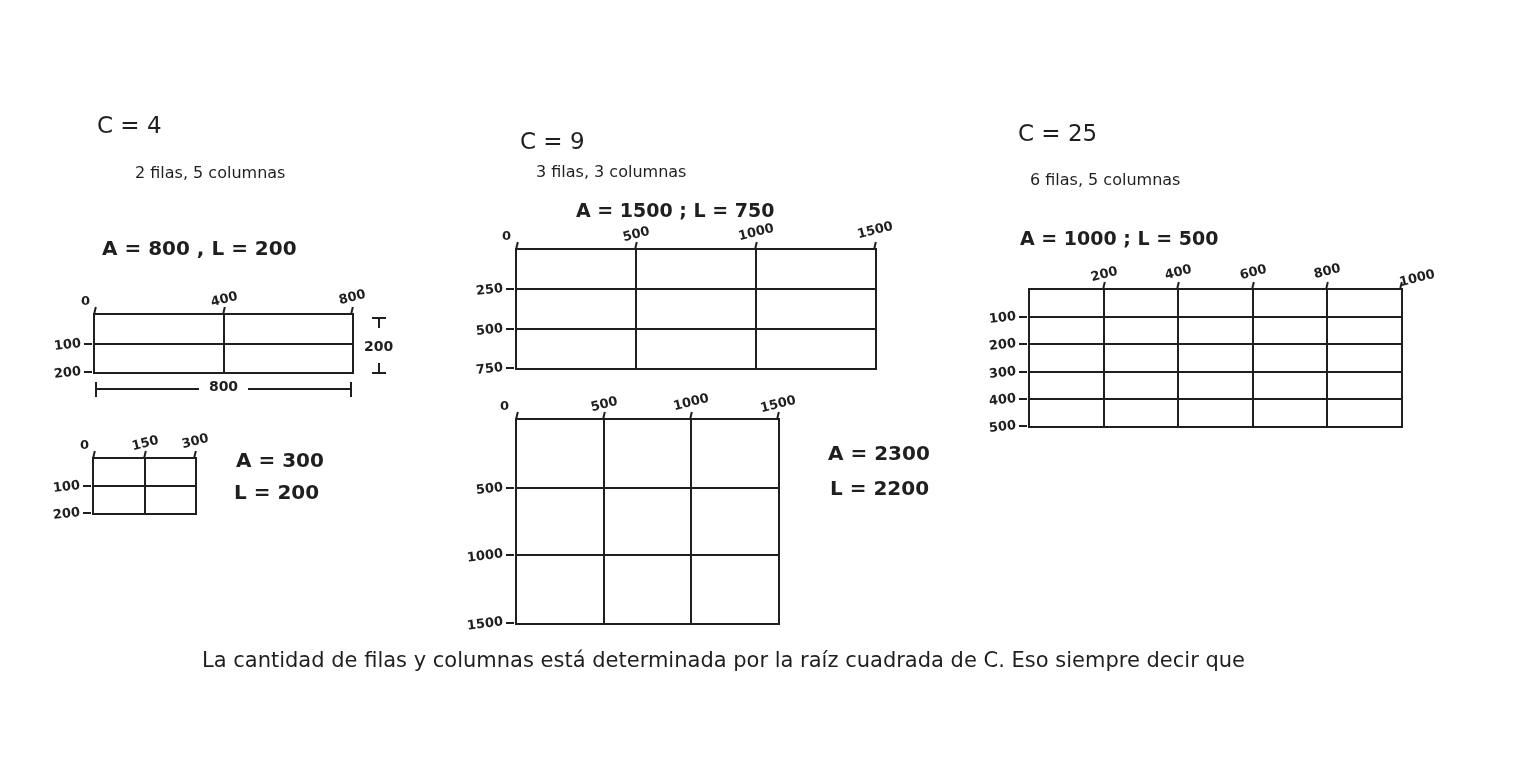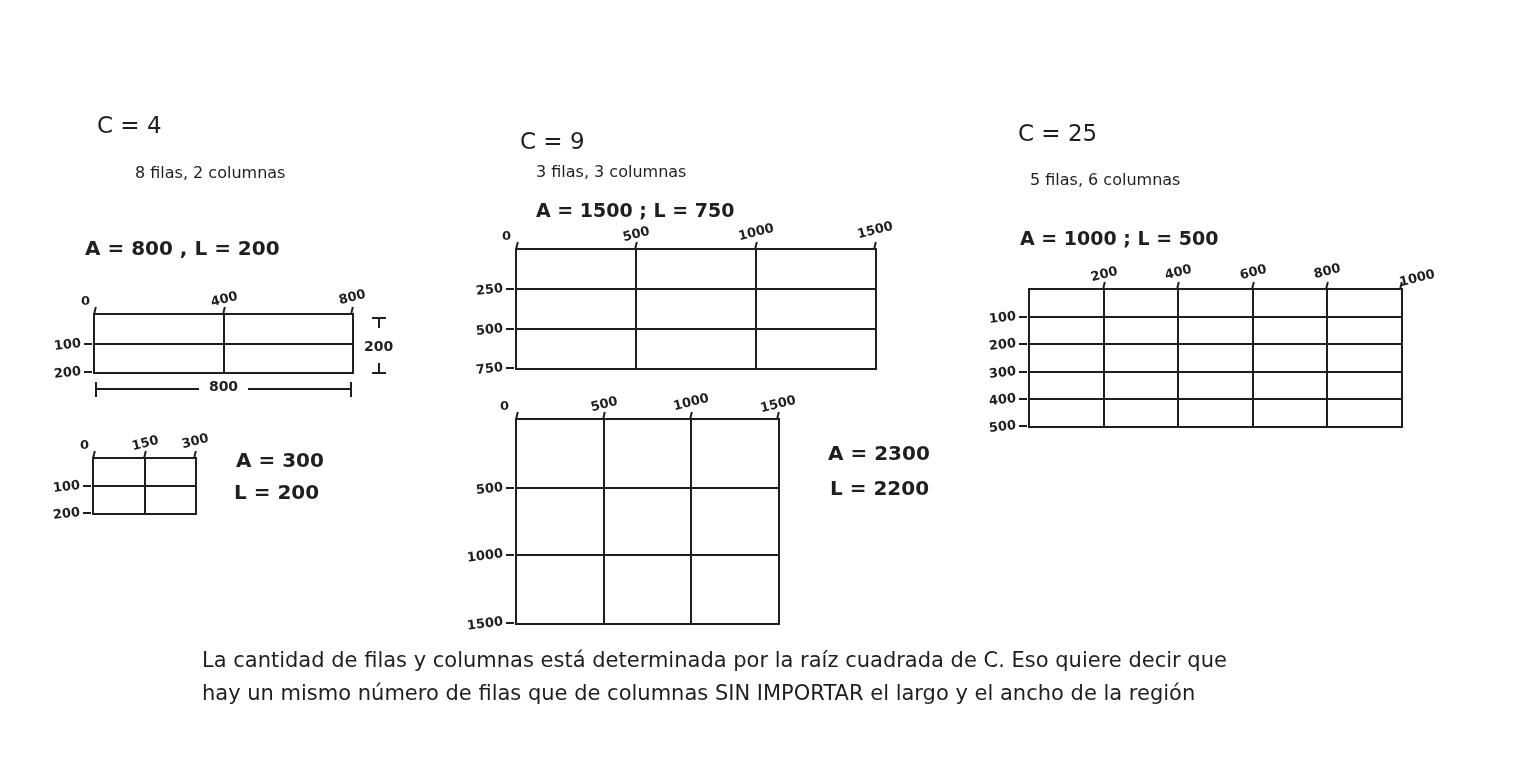--- a/index.html
+++ b/index.html
@@ -64,22 +64,22 @@
   .hbar { flex: 1; height: 2px; background: var(--ink); }
   .hdim .dimlabel { padding: 0 10px; margin-top: -7px; }
 </style>
 </head>
 <body>
 
 <div class="canvas">
 
 
   <div class="clabel" style="left:97px;top:112px">C = 4</div>
-  <div class="note" style="left:135px;top:163px">8 filas, 2 columnas</div>
-  <div class="params" style="left:85px;top:236px">A = 800 ,   L = 200</div>
+  <div class="note" style="left:135px;top:163px">2 filas, 5 columnas</div>
+  <div class="params" style="left:102px;top:236px">A = 800 ,   L = 200</div>
 
   <div class="grid" style="left:93px;top:313px;width:261px;height:61px">
     <div class="vline" style="left:50%"></div>
     <div class="hline" style="top:50%"></div>
     <div class="tup" style="left:0%"></div>
     <div class="tup" style="left:50%"></div>
     <div class="tup" style="left:100%"></div>
     <div class="tleft" style="top:50%"></div>
     <div class="tleft" style="top:100%"></div>
     <span class="xtick zero" style="left:-5px;top:-7px">0</span>
@@ -113,21 +113,21 @@
     <span class="xtick" style="left:50%;top:-9px">150</span>
     <span class="xtick" style="left:100%;top:-11px">300</span>
     <span class="ytick" style="top:50%">100</span>
     <span class="ytick" style="top:100%">200</span>
   </div>
   <div class="params" style="left:236px;top:448px">A = 300</div>
   <div class="params" style="left:234px;top:480px">L = 200</div>
 
   <div class="clabel" style="left:520px;top:128px">C = 9</div>
   <div class="note" style="left:536px;top:162px">3 filas, 3 columnas</div>
-  <div class="params small" style="left:536px;top:199px">A = 1500 ;  L = 750</div>
+  <div class="params small" style="left:576px;top:199px">A = 1500 ;  L = 750</div>
 
   <div class="grid" style="left:515px;top:248px;width:362px;height:122px">
     <div class="vline" style="left:33.333%"></div>
     <div class="vline" style="left:66.667%"></div>
     <div class="hline" style="top:33.333%"></div>
     <div class="hline" style="top:66.667%"></div>
     <div class="tup" style="left:0%"></div>
     <div class="tup" style="left:33.333%"></div>
     <div class="tup" style="left:66.667%"></div>
     <div class="tup" style="left:100%"></div>
@@ -160,21 +160,21 @@
     <span class="xtick" style="left:66.667%;top:-11px">1000</span>
     <span class="xtick" style="left:100%;top:-9px">1500</span>
     <span class="ytick" style="top:33.333%">500</span>
     <span class="ytick" style="top:66.667%">1000</span>
     <span class="ytick" style="top:100%">1500</span>
   </div>
   <div class="params" style="left:828px;top:441px">A = 2300</div>
   <div class="params" style="left:830px;top:476px">L = 2200</div>
 
   <div class="clabel" style="left:1018px;top:120px">C = 25</div>
-  <div class="note" style="left:1030px;top:170px">5 filas, 6 columnas</div>
+  <div class="note" style="left:1030px;top:170px">6 filas, 5 columnas</div>
   <div class="params small" style="left:1020px;top:227px">A = 1000  ;   L = 500</div>
 
   <div class="grid" style="left:1028px;top:288px;width:375px;height:140px">
     <div class="vline" style="left:20%"></div>
     <div class="vline" style="left:40%"></div>
     <div class="vline" style="left:60%"></div>
     <div class="vline" style="left:80%"></div>
     <div class="hline" style="top:20%"></div>
     <div class="hline" style="top:40%"></div>
     <div class="hline" style="top:60%"></div>
@@ -195,17 +195,16 @@
     <span class="xtick" style="left:80%;top:-12px">800</span>
     <span class="xtick" style="left:calc(100% + 16px);top:-5px">1000</span>
     <span class="ytick" style="top:20%">100</span>
     <span class="ytick" style="top:40%">200</span>
     <span class="ytick" style="top:60%">300</span>
     <span class="ytick" style="top:80%">400</span>
     <span class="ytick" style="top:100%">500</span>
   </div>
 
   <div class="footer">
-    <div>La cantidad de filas y columnas está determinada por la raíz cuadrada de C. Eso quiere decir que</div>
-    <div>hay un mismo número de filas que de columnas SIN IMPORTAR el largo y el ancho de la región</div>
+    <div>La cantidad de filas y columnas está determinada por la raíz cuadrada de C. Eso siempre decir que</div>
   </div>
 
 </div>
 
 </body></html>

